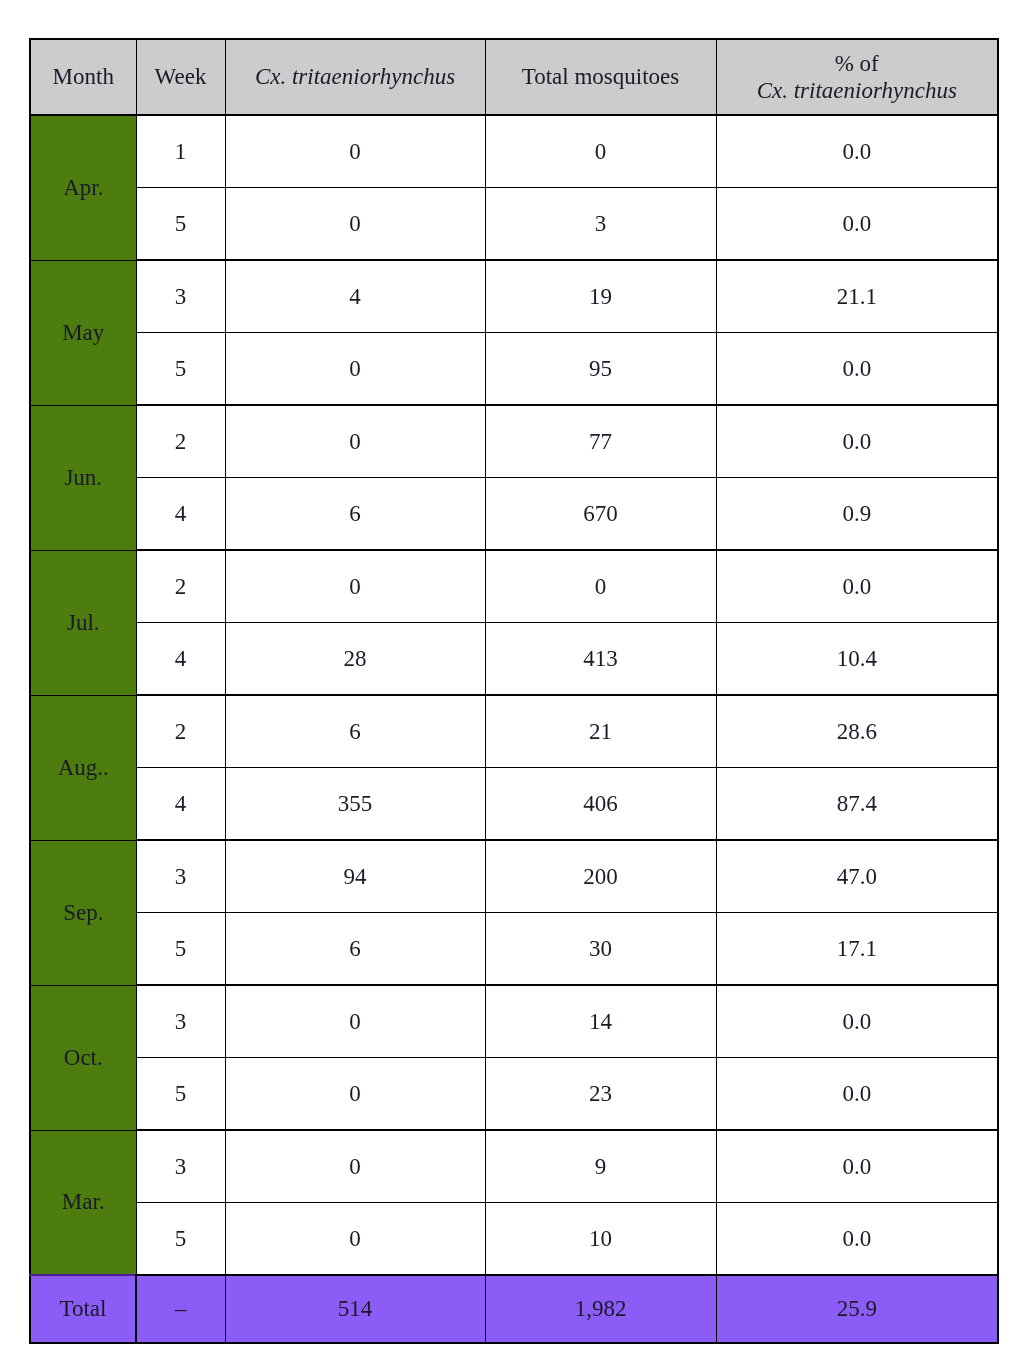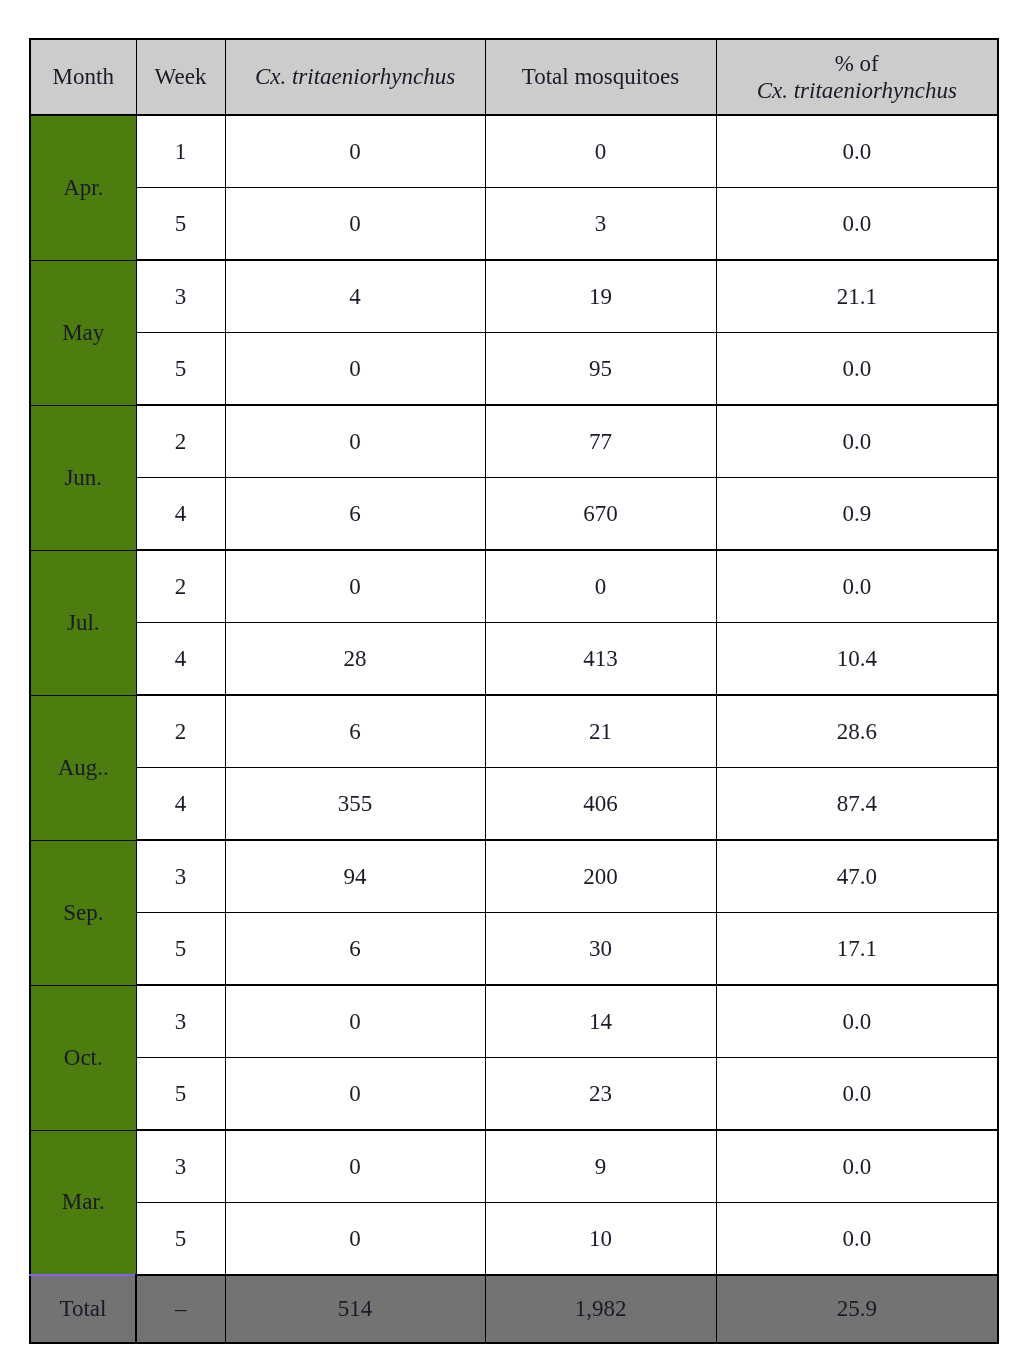--- a/index.html
+++ b/index.html
@@ -86,23 +86,23 @@
     background: #ffffff;
   }
   tr.block-start td.data {
     border-top: 2px solid #000000;
   }
   tr.block-end td.data {
     border-bottom: 2px solid #000000;
   }
   
   tr.total td {
-    background: #737373;
+    background: #8b5cf6;
     height: 66px;
-    border-top: 2px solid #8b5cf6;
+    border-top: 2px solid #4c1d95;
     border-bottom: 2px solid #000000;
   }
   tr.total td.total-label {
     border-right: 2px solid #000000;
   }
 </style>
 </head>
 <body>
 
 <div class="page">

